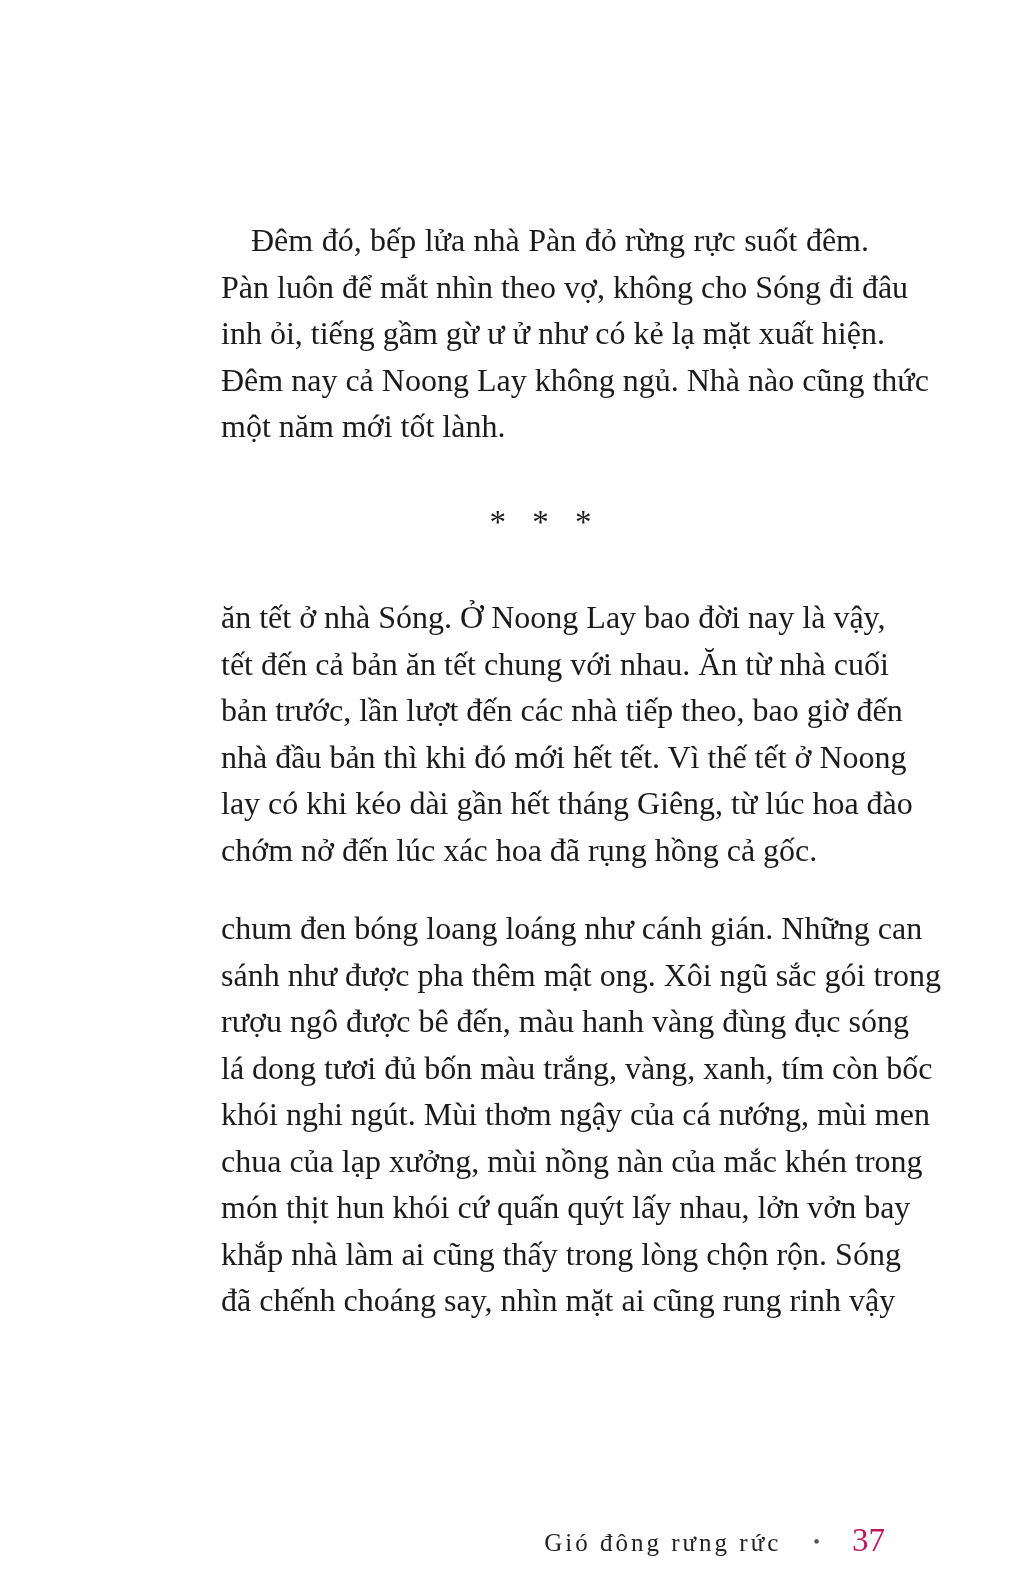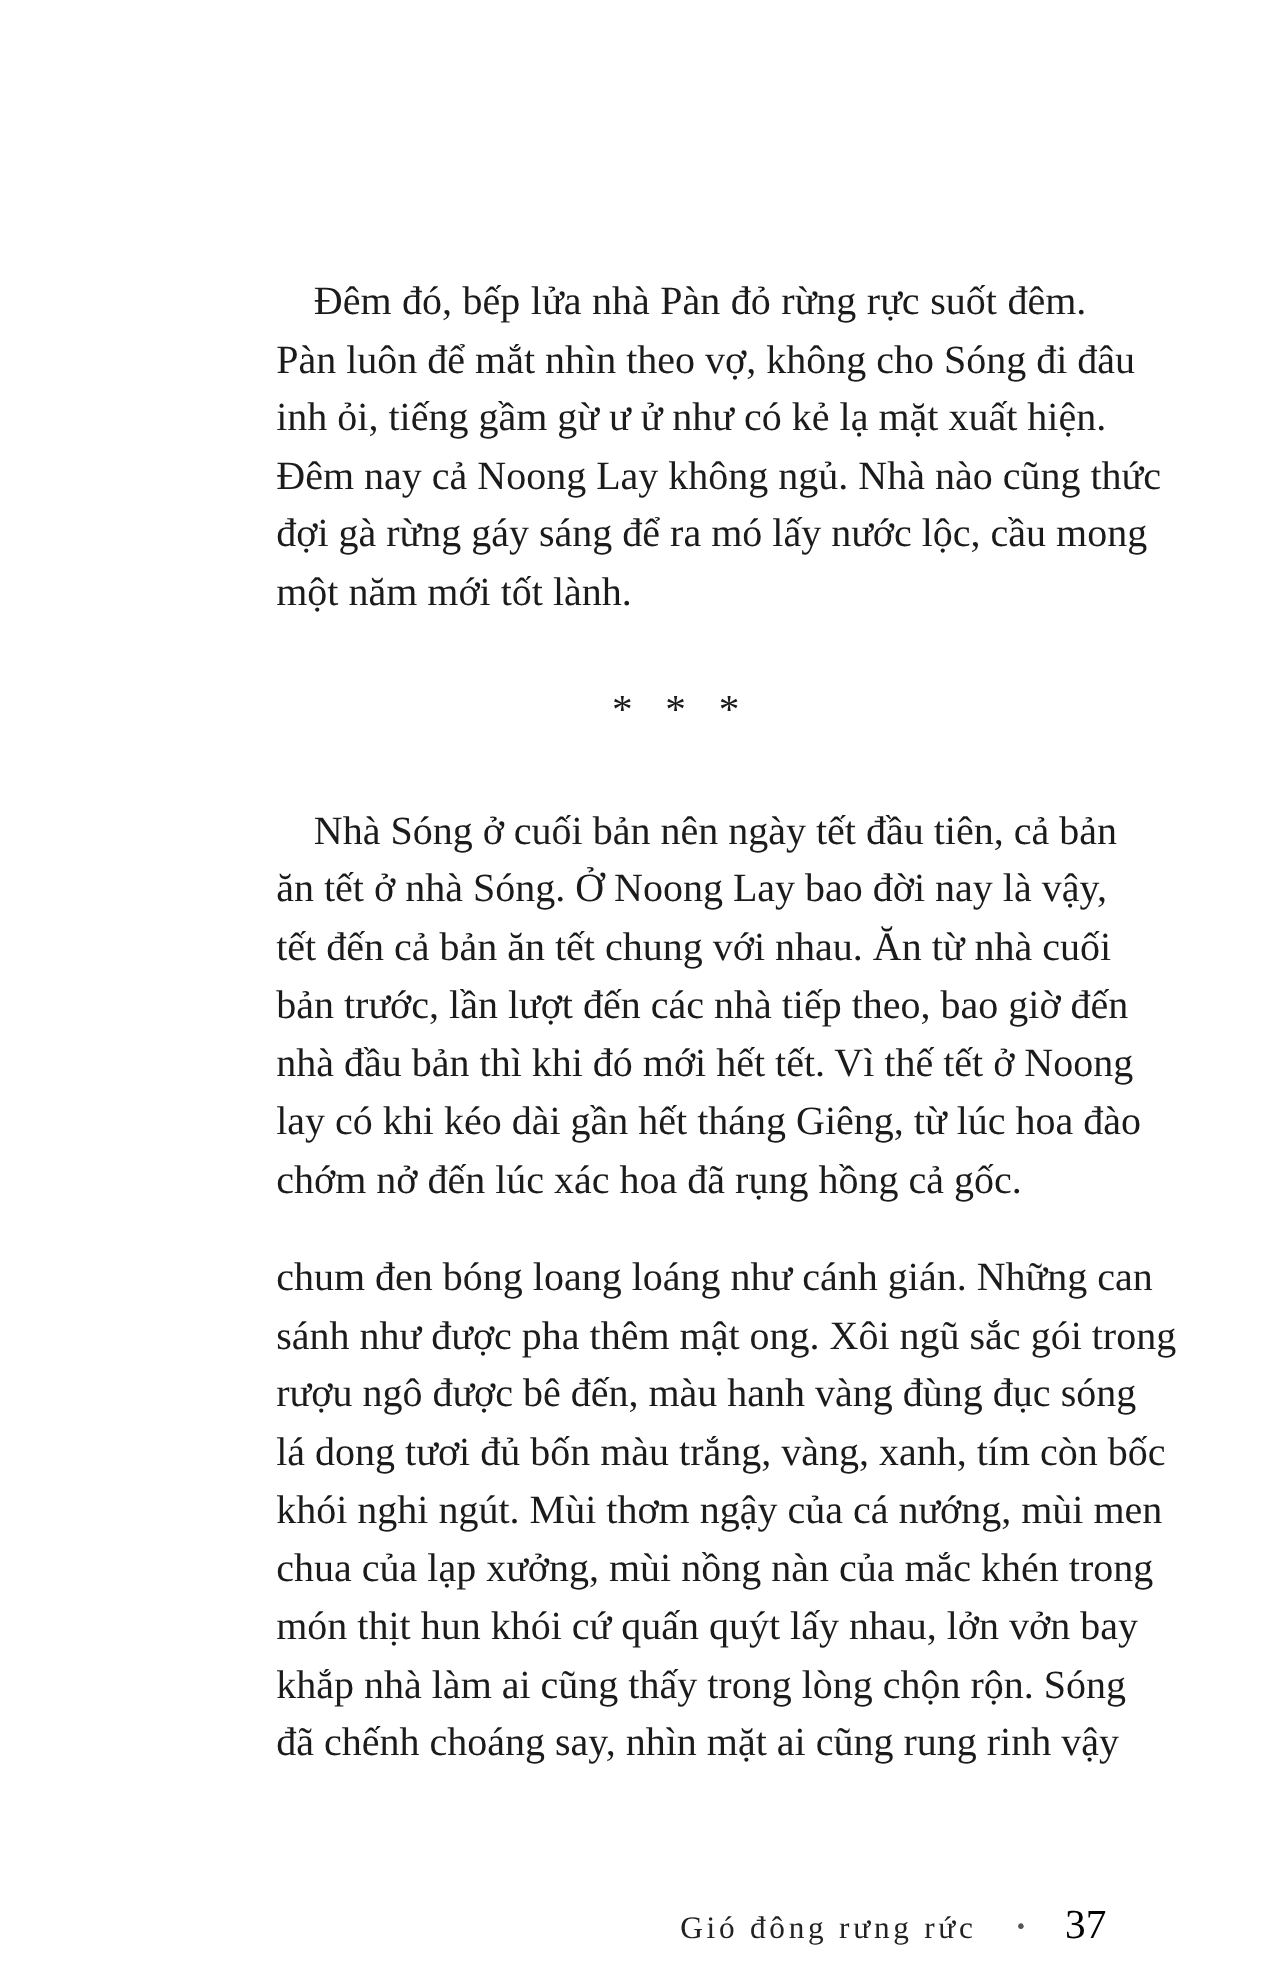--- a/index.html
+++ b/index.html
@@ -67,45 +67,43 @@
     color: #222222;
   }
   .footer-bullet {
     font-size: 19px;
     color: #555555;
     position: relative;
     top: -3px;
   }
   .page-number {
     font-size: 33px;
-    color: #000000;
+    color: #be185d;
   }
 </style>
 </head>
 <body>
 
 <div class="page">
 
   <div class="text-block">
 
     <div class="paragraph">
       <div class="line indent">Đêm đó, bếp lửa nhà Pàn đỏ rừng rực suốt đêm.</div>
       <div class="line">Pàn luôn để mắt nhìn theo vợ, không cho Sóng đi đâu</div>
       <div class="line">inh ỏi, tiếng gầm gừ ư ử như có kẻ lạ mặt xuất hiện.</div>
       <div class="line">Đêm nay cả Noong Lay không ngủ. Nhà nào cũng thức</div>
-      <div class="line">đợi gà rừng gáy sáng để ra mó lấy nước lộc, cầu mong</div>
       <div class="line short">một năm mới tốt lành.</div>
     </div>
 
     <div class="separator">
       <span>* * *</span>
     </div>
 
     <div class="paragraph">
-      <div class="line indent">Nhà Sóng ở cuối bản nên ngày tết đầu tiên, cả bản</div>
       <div class="line">ăn tết ở nhà Sóng. Ở Noong Lay bao đời nay là vậy,</div>
       <div class="line">tết đến cả bản ăn tết chung với nhau. Ăn từ nhà cuối</div>
       <div class="line">bản trước, lần lượt đến các nhà tiếp theo, bao giờ đến</div>
       <div class="line">nhà đầu bản thì khi đó mới hết tết. Vì thế tết ở Noong</div>
       <div class="line">lay có khi kéo dài gần hết tháng Giêng, từ lúc hoa đào</div>
       <div class="line short">chớm nở đến lúc xác hoa đã rụng hồng cả gốc.</div>
     </div>
 
     <div class="paragraph">
       <div class="line">chum đen bóng loang loáng như cánh gián. Những can</div>

